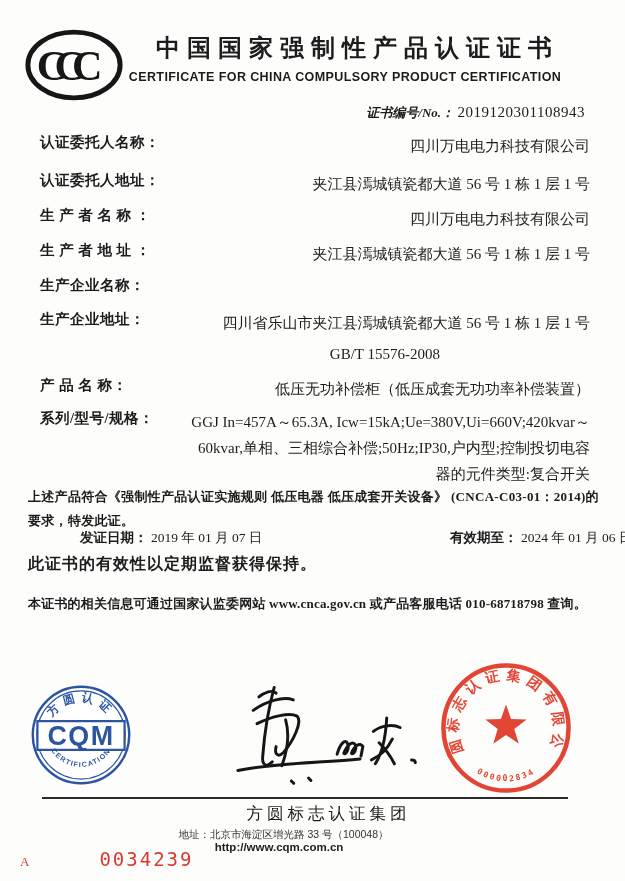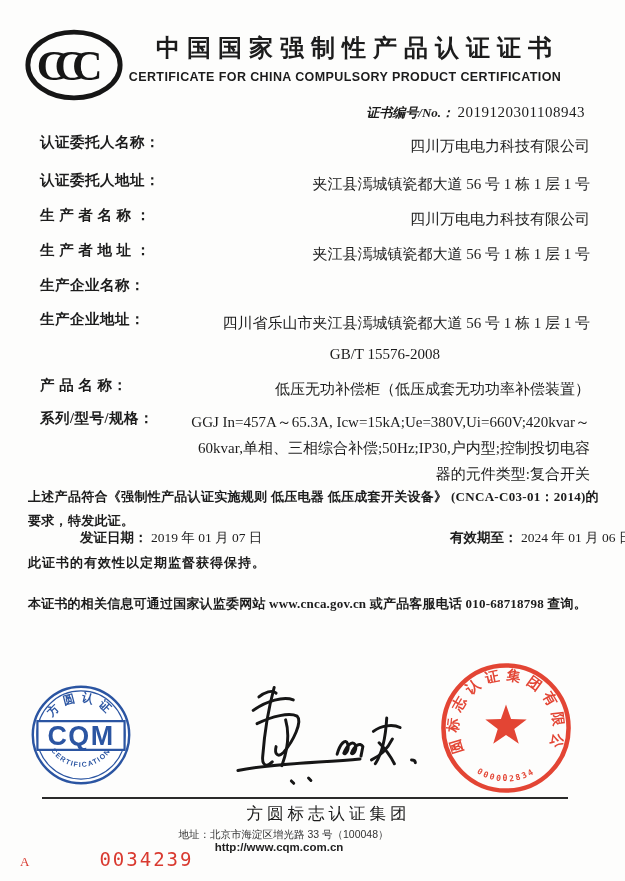--- a/index.html
+++ b/index.html
@@ -42,21 +42,21 @@
 
   
   .statement{
     position:absolute;left:28px;top:485px;width:575px;
     font-size:13px;font-weight:bold;line-height:24px;letter-spacing:.3px;
   }
   .dates{position:absolute;left:40px;top:529px;width:557px;display:flex;margin-left:40px;}
   .dates .pair{font-size:13.5px;font-weight:bold;}
   .dates .pair .d{font-weight:normal;}
   .pair-issue{flex:0 0 370px;}
-  .validity-note{position:absolute;left:28px;top:554px;font-size:13px;font-weight:bold;letter-spacing:1px;}
+  .validity-note{position:absolute;left:28px;top:554px;font-size:16px;font-weight:bold;letter-spacing:1px;}
   .info-note{position:absolute;left:28px;top:595px;width:580px;font-size:13px;font-weight:bold;letter-spacing:.2px;}
 
   
   .cqm-logo{position:absolute;left:30px;top:684px;width:102px;height:102px;}
   .signature{position:absolute;left:222px;top:676px;width:215px;height:124px;}
   .stamp{position:absolute;left:438px;top:660px;width:136px;height:136px;opacity:.94;}
 
   .footer-rule{position:absolute;left:42px;top:797px;width:526px;height:2px;background:#2a2a2a;}
   .footer-org{position:absolute;left:16px;top:803px;width:625px;text-align:center;font-size:16.5px;font-weight:normal;letter-spacing:4px;}
   .footer-addr{position:absolute;left:0;top:828px;width:567px;text-align:center;font-size:10.5px;color:#333;

